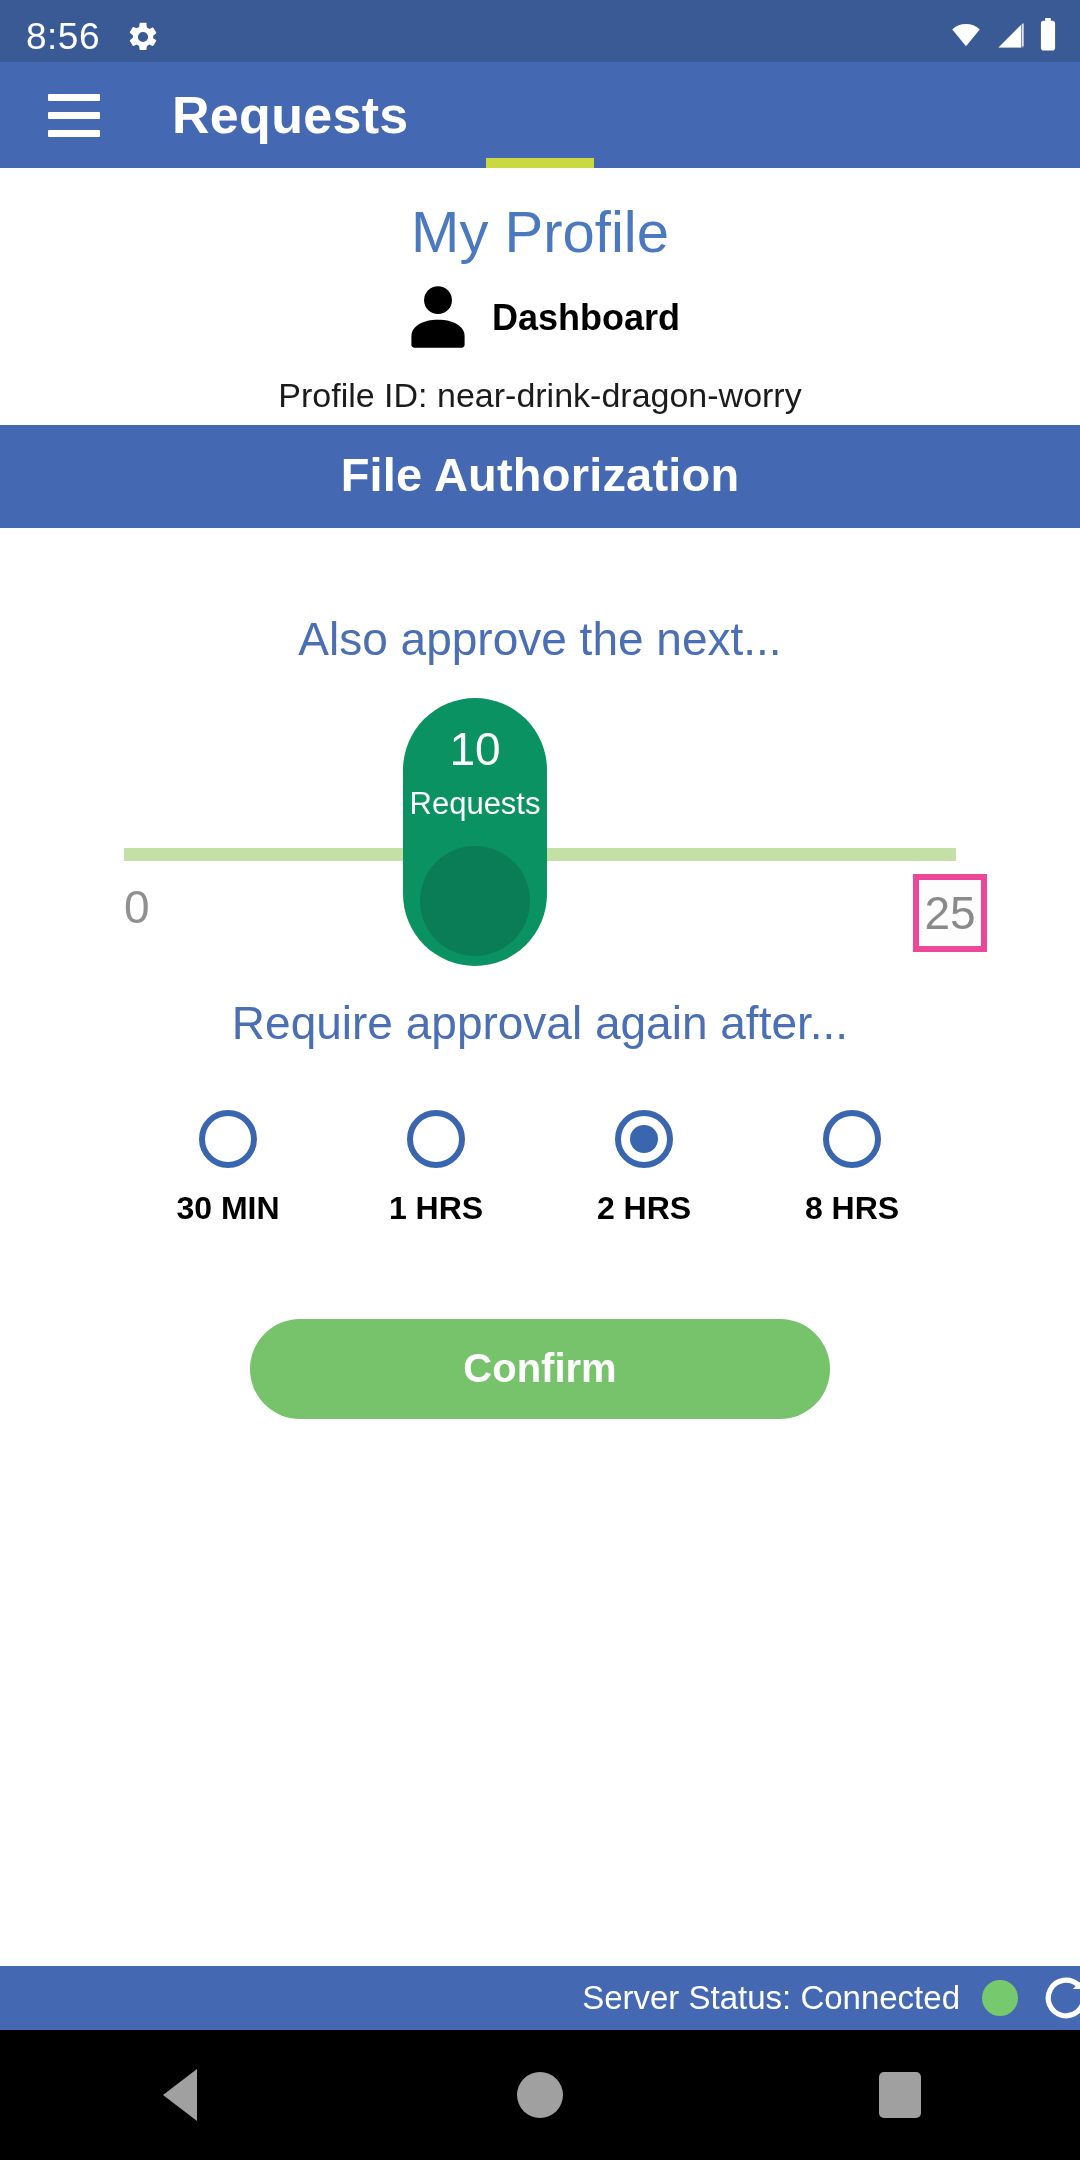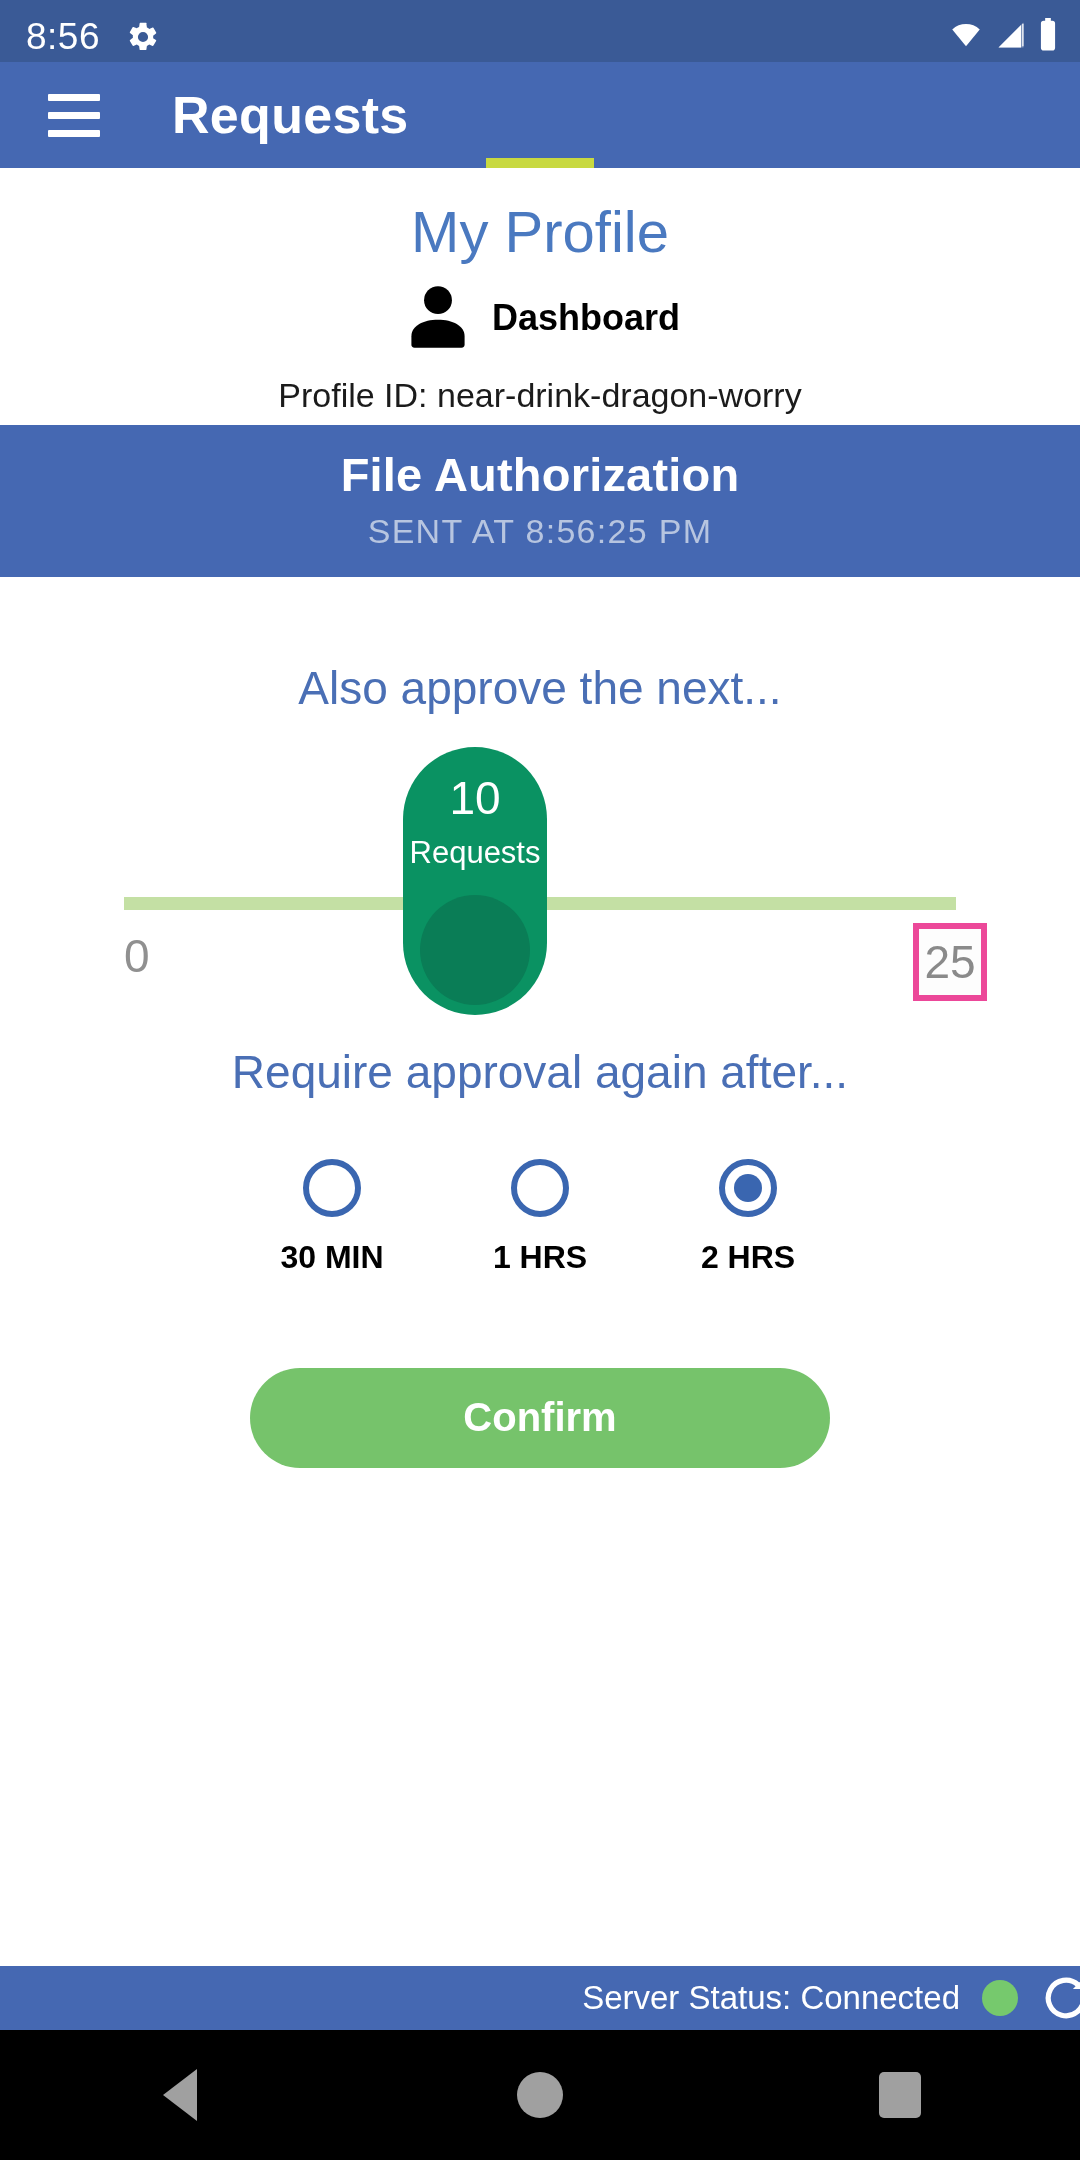--- a/index.html
+++ b/index.html
@@ -312,21 +312,20 @@
           <path fill="#000000" d="M3.6 21v-2.6c0-3.3 3.8-5.2 8.4-5.2s8.4 1.9 8.4 5.2V21a1 1 0 0 1-1 1H4.6a1 1 0 0 1-1-1z"></path>
         </svg>
       </span>
       <span class="profile-name">Dashboard</span>
     </div>
     <div class="profile-id">Profile ID: near-drink-dragon-worry</div>
   </div>
 
   <div class="banner">
     <div class="banner-title">File Authorization</div>
-    <div class="banner-sub">SENT AT 8:56:25 PM</div>
   </div>
 
   <div class="body-area">
 
     <div class="section-label label-requests">Also approve the next...</div>
 
     <div class="slider-wrap">
       <div class="slider-track"></div>
       <div class="slider-thumb">
         <div class="thumb-value">10</div>
@@ -346,20 +345,24 @@
         <div class="radio-circle"></div>
         <div class="radio-label">30 MIN</div>
       </div>
       <div class="radio-item">
         <div class="radio-circle"></div>
         <div class="radio-label">1 HRS</div>
       </div>
       <div class="radio-item">
         <div class="radio-circle checked"></div>
         <div class="radio-label">2 HRS</div>
+      </div>
+      <div class="radio-item">
+        <div class="radio-circle"></div>
+        <div class="radio-label">8 HRS</div>
       </div>
     </div>
 
     <button class="confirm-btn">Confirm</button>
 
   </div>
 
   <div class="footer">
     <div class="footer-text">Server Status: Connected</div>
     <div class="footer-dot"></div>

